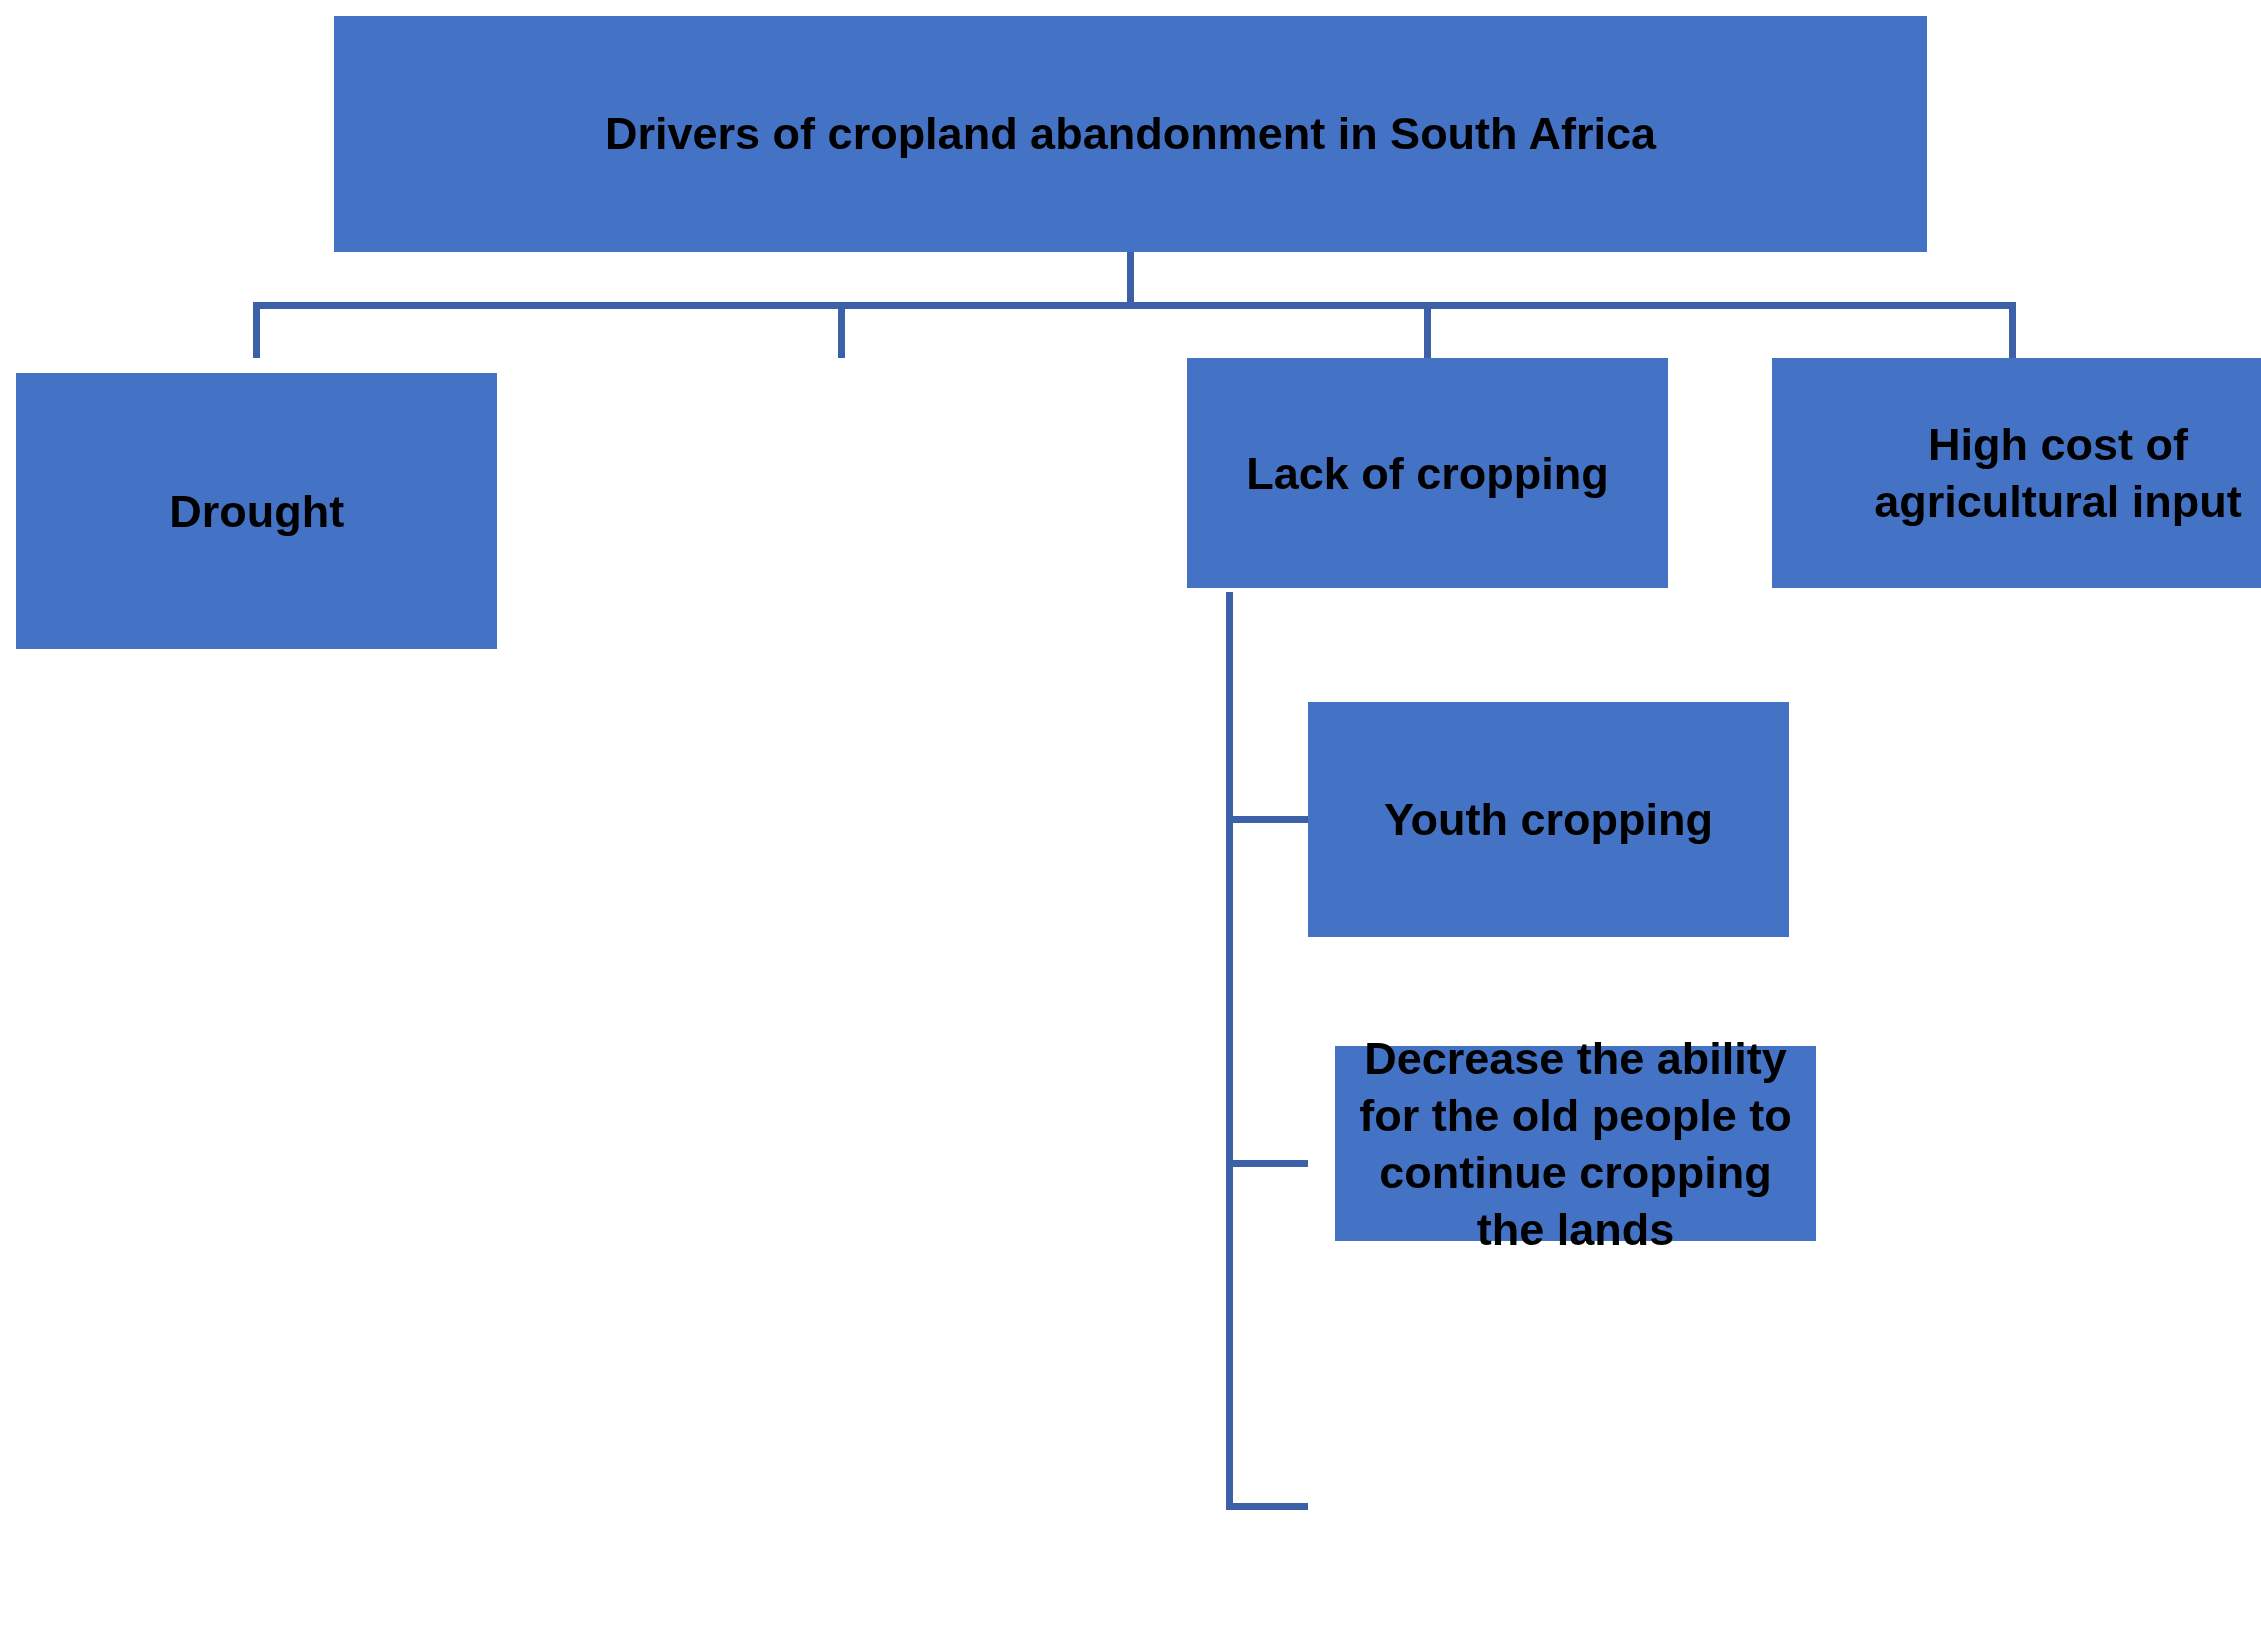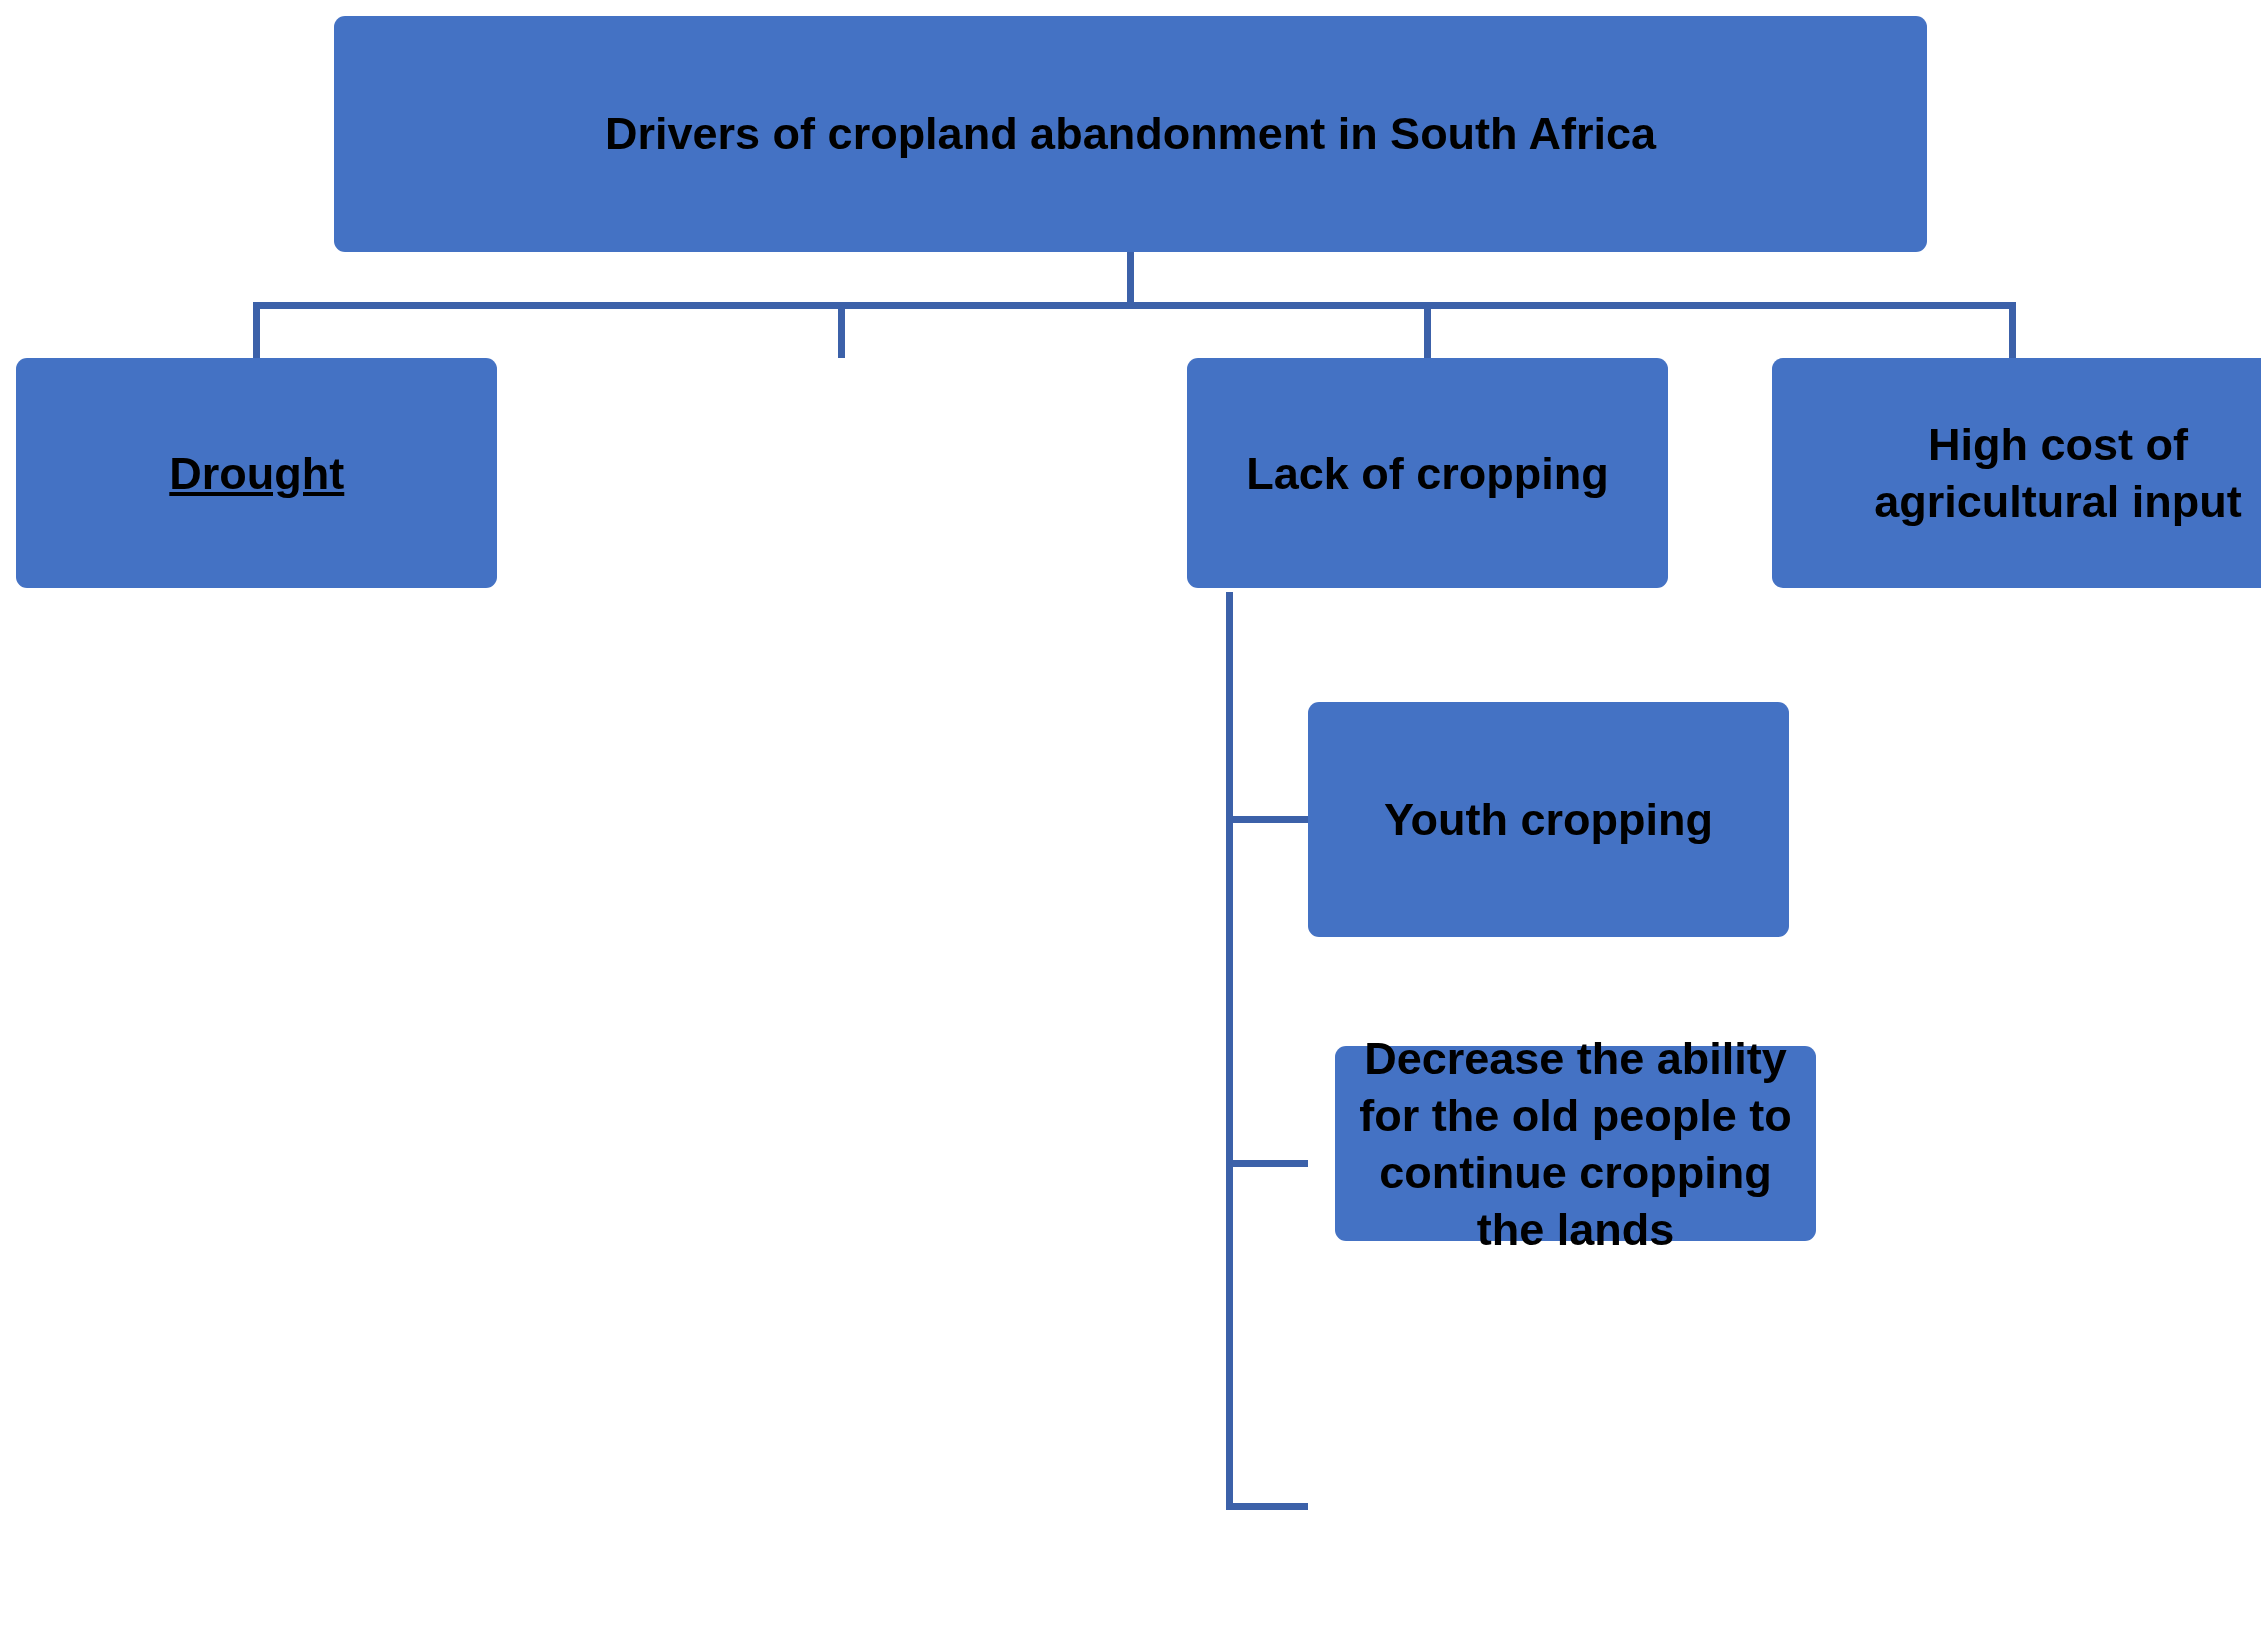--- a/index.html
+++ b/index.html
@@ -22,21 +22,20 @@
     font-weight: bold;
     font-size: 45px;
     line-height: 57px;
     display: flex;
     align-items: center;
     justify-content: center;
     text-align: center;
     white-space: pre-line;
     box-sizing: border-box;
     padding: 0 5.7px;
-    border-radius: 11px;
   }
   .conn {
     position: absolute;
     background: var(--connector, #3C61A9);
   }
 </style>
 </head>
 <body>
 
 <div id="canvas" style="--box-fill: #4472C4; --connector: #3C61A9; --text-color: #000000; --bg: #FFFFFF;">
@@ -45,21 +44,21 @@
 
   <div class="conn" style="left:1127px; top:252px; width:7px; height:57px;"></div>
 
   <div class="conn" style="left:253px; top:302px; width:1763px; height:7px;"></div>
 
   <div class="conn" style="left:253px; top:309px; width:7px; height:49px;"></div>
   <div class="conn" style="left:838px; top:309px; width:7px; height:49px;"></div>
   <div class="conn" style="left:1424px; top:309px; width:7px; height:49px;"></div>
   <div class="conn" style="left:2009px; top:309px; width:7px; height:49px;"></div>
 
-  <div class="node" style="left:16.3px; top:358px; width:481px; height:230px;text-decoration:underline;">Drought</div>
+  <div class="node" style="left:16.3px; top:373px; width:481px; height:276px;">Drought</div>
   <div class="node" style="left:1187px; top:358px; width:481px; height:230px;">Lack of cropping</div>
   <div class="node" style="left:1772px; top:358px; width:572px; height:230px;">High cost of
 agricultural input</div>
 
   <div class="conn" style="left:1226px; top:592px; width:7px; height:918px;"></div>
 
   <div class="conn" style="left:1226px; top:816px; width:82px; height:7px;"></div>
   <div class="conn" style="left:1226px; top:1160px; width:82px; height:7px;"></div>
   <div class="conn" style="left:1226px; top:1503px; width:82px; height:7px;"></div>
 

